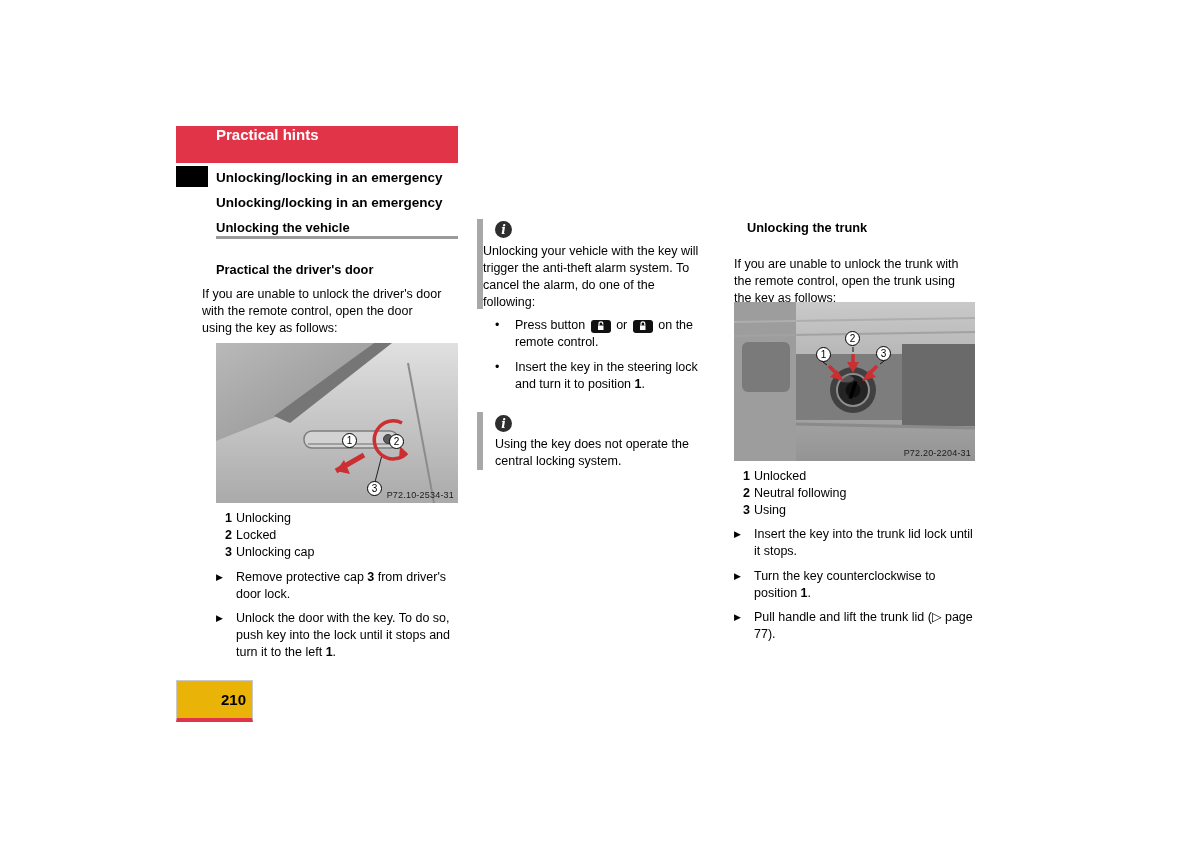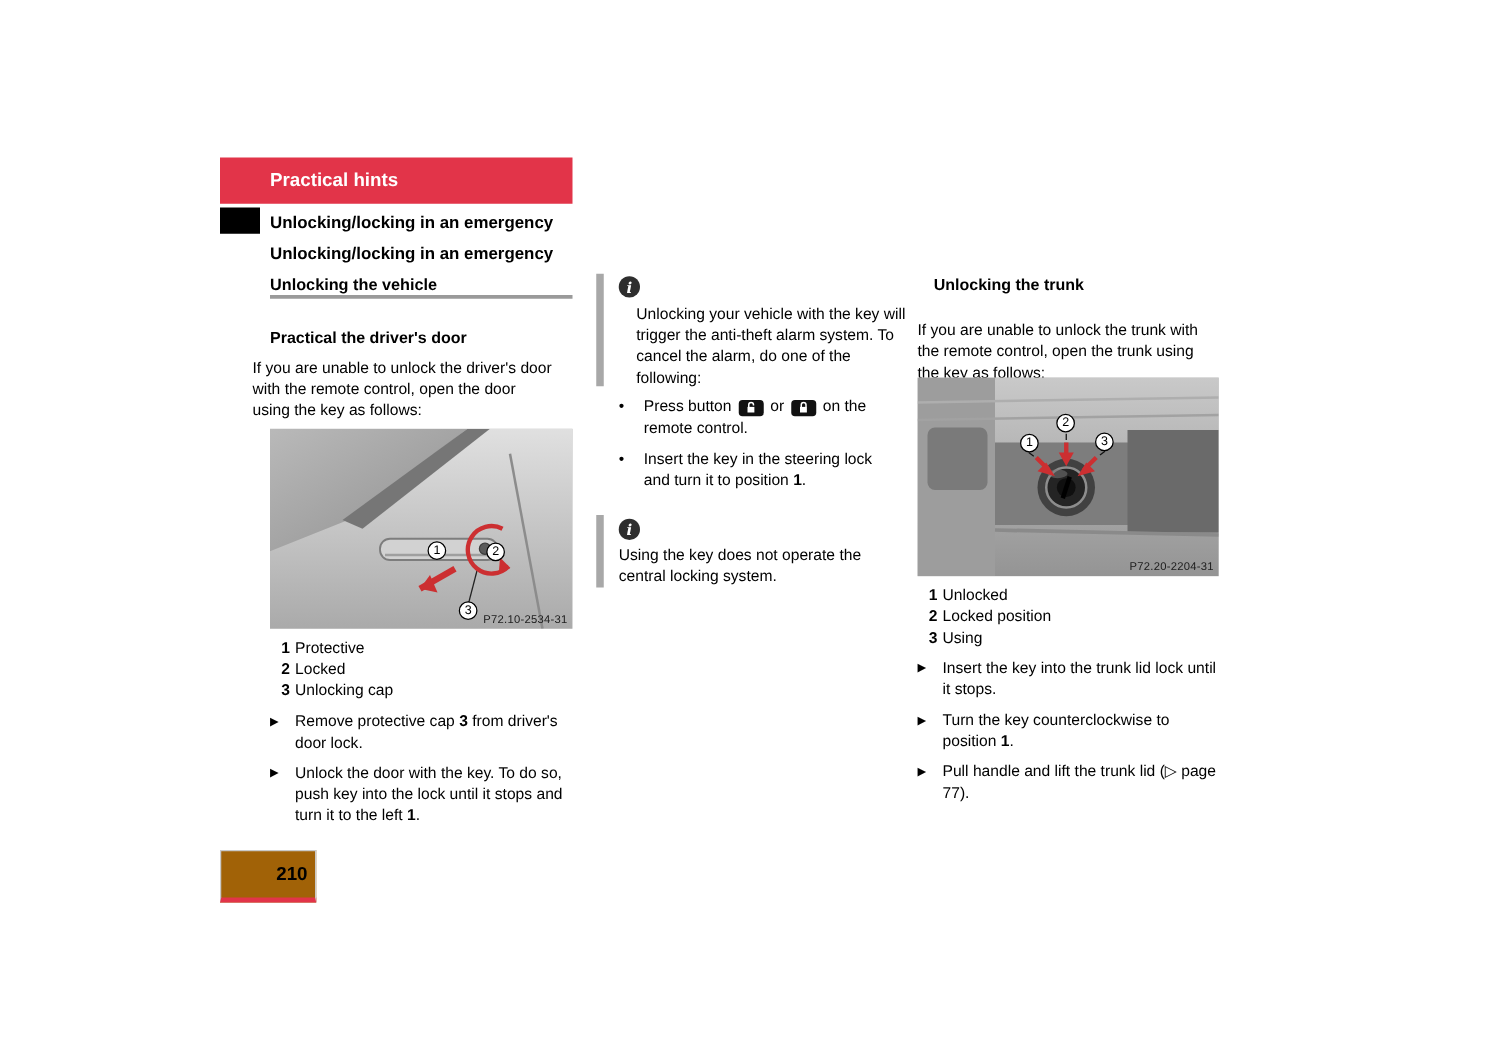--- a/index.html
+++ b/index.html
@@ -11,21 +11,21 @@
     position:relative;
     overflow:hidden;
   }
   .abs { position:absolute; }
 
   
   .banner {
     left:176px; top:126px; width:282px; height:37px;
     background:#e23449; color:#fff;
     font-weight:bold; font-size:15px;
-    display:flex; align-items:center; padding-left:40px;
+    display:flex; align-items:flex-start; padding-left:40px;
   }
   .bleed-tab { left:176px; top:166px; width:32px; height:21px; background:#000; }
   .chapter-line { left:216px; width:420px; font-weight:bold; font-size:13.5px; }
 
   
   .sec-title { font-weight:bold; font-size:13px; }
   .sub-title { font-weight:bold; font-size:12.8px; }
   .body-text { font-size:12.5px; line-height:17px; }
   .rule { background:#9a9a9a; height:3px; }
 
@@ -60,21 +60,21 @@
   .bullet .dot { width:20px; flex:none; }
   .key-badge {
     display:inline-flex; align-items:center; justify-content:center;
     width:20px; height:13px; background:#111; border-radius:3px;
     vertical-align:-2px; margin:0 2px;
   }
 
   
   .page-tab {
     left:176px; top:680px; width:77px; height:42px;
-    background:#a16207;
+    background:#eab308;
     border:1px solid #c9c9c9;
     border-bottom:4px solid #e23449;
     font-weight:bold; font-size:15px;
     display:flex; align-items:center; justify-content:flex-end;
     padding-right:6px;
   }
 </style>
 </head>
 <body>
 
@@ -125,21 +125,21 @@
     </div>
   <div class="callout" style="left:151px; top:138px;">
       <span>3</span>
     </div>
   <div class="fig-code">P72.10-2534-31</div>
 </div>
 
 <div class="abs" style="left:216px; top:510px; width:242px;">
   <div class="legend-row">
       <span class="legend-num">1</span>
-      <span>Protective</span>
+      <span>Unlocking</span>
     </div>
   <div class="legend-row">
       <span class="legend-num">2</span>
       <span>Locked</span>
     </div>
   <div class="legend-row">
       <span class="legend-num">3</span>
       <span>Unlocking cap</span>
     </div>
 </div>
@@ -148,21 +148,21 @@
   <span class="tri">▶</span>
   <span><span>Remove protective cap </span><b>3</b><span> from driver's door lock.</span></span>
 </div>
 <div class="abs step" style="left:216px; top:610px; width:245px;">
   <span class="tri">▶</span>
   <span><span>Unlock the door with the key. To do so, push key into the lock until it stops and turn it to the left </span><b>1</b><span>.</span></span>
 </div>
 
 <div class="abs note-bar" style="left:477px; top:219px; height:90px;"></div>
 <div class="abs info-icon" style="left:495px; top:221px;">i</div>
-<div class="abs body-text" style="left:509px; top:243px; width:222px;">Unlocking your vehicle with the key will trigger the anti-theft alarm system. To cancel the alarm, do one of the following:</div>
+<div class="abs body-text" style="left:483px; top:243px; width:222px;">Unlocking your vehicle with the key will trigger the anti-theft alarm system. To cancel the alarm, do one of the following:</div>
 
 <div class="abs bullet" style="left:495px; top:317px; width:224px;">
   <span class="dot">•</span>
   <span>
     <span>Press button</span>
     <span class="key-badge">
         <svg width="12" height="10" viewBox="0 0 12 10">
           <rect x="3" y="4.5" width="5.5" height="4.5" fill="#fff"></rect>
           <path d="M4 4.5 V2.8 a1.9 1.9 0 0 1 3.8 0 V3.4" fill="none" stroke="#fff" stroke-width="1.2"></path>
         </svg>
@@ -232,21 +232,21 @@
   <div class="fig-code">P72.20-2204-31</div>
 </div>
 
 <div class="abs" style="left:734px; top:468px; width:241px;">
   <div class="legend-row">
       <span class="legend-num">1</span>
       <span>Unlocked</span>
     </div>
   <div class="legend-row">
       <span class="legend-num">2</span>
-      <span>Locked position</span>
+      <span>Neutral following</span>
     </div>
   <div class="legend-row">
       <span class="legend-num">3</span>
       <span>Using</span>
     </div>
 </div>
 
 <div class="abs step" style="left:734px; top:526px; width:244px;">
   <span class="tri">▶</span>
   <span><span>Insert the key into the trunk lid lock until it stops.</span><b></b><span></span></span>

